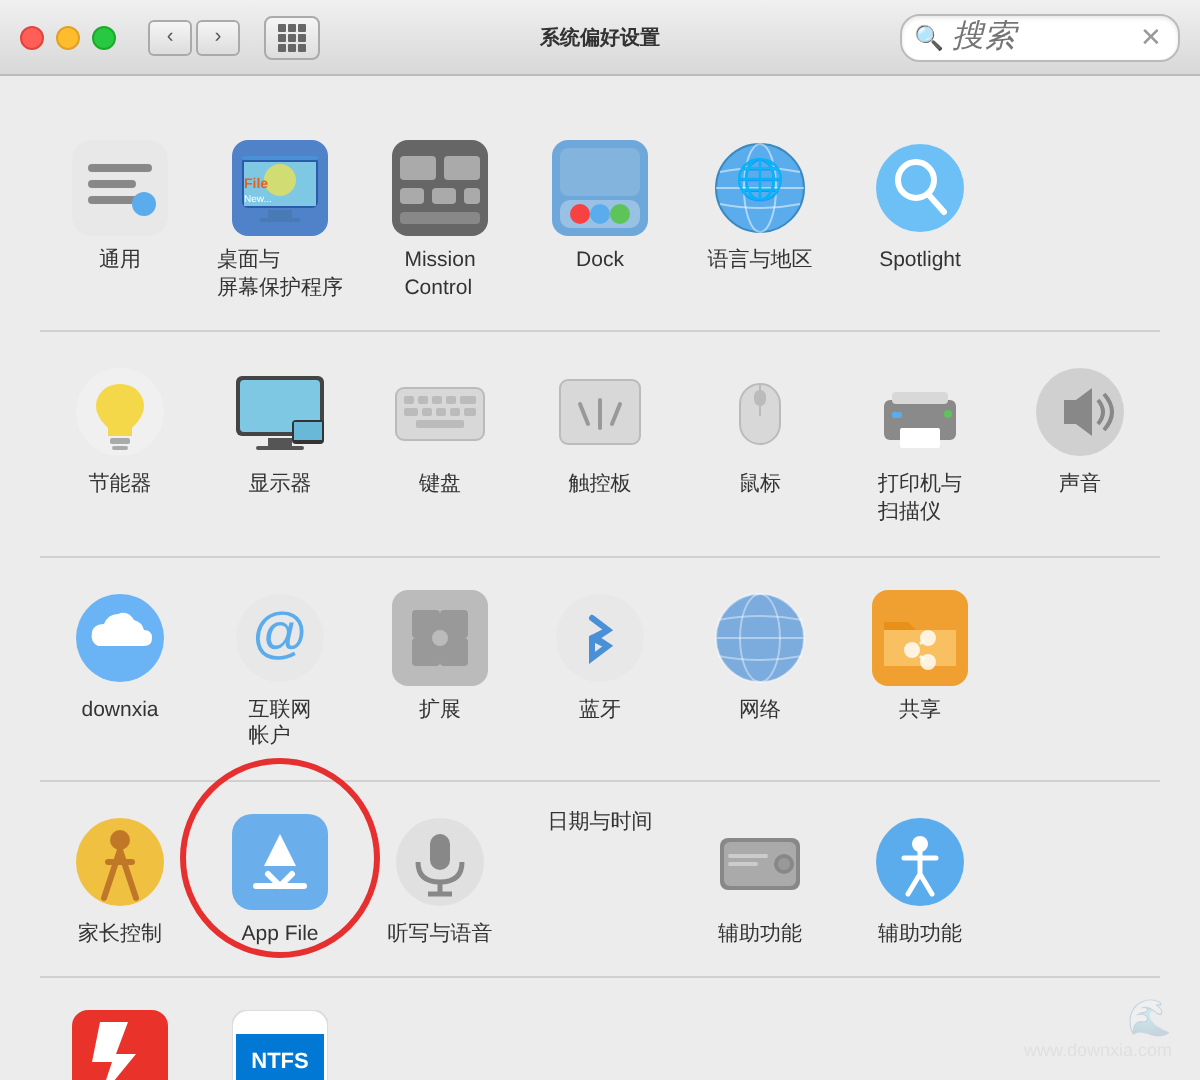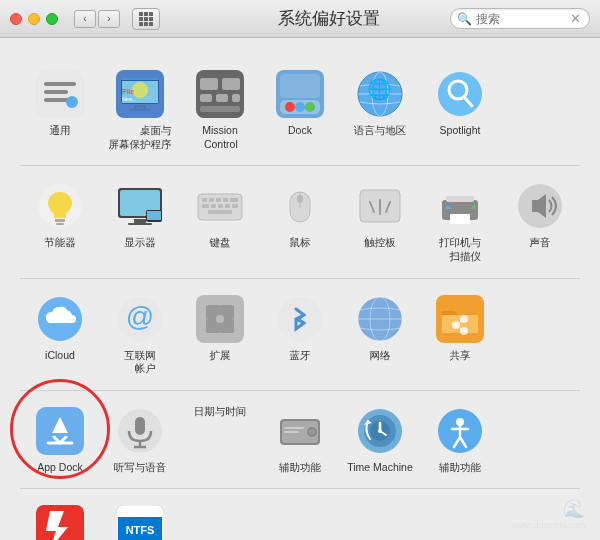--- a/index.html
+++ b/index.html
@@ -77,24 +77,23 @@
     .grid-dot {
       width: 4px; height: 4px;
       background: #666;
       border-radius: 0.5px;
     }
 
     .title-text {
       position: absolute;
       left: 50%;
       transform: translateX(-50%);
-      font-size: 17px;
+      font-size: 10px;
       color: #333;
-      font-weight: 400;
-      margin-left: 29px;
+      font-weight: 700;
     }
 
     .search-box {
       margin-left: auto;
       display: flex;
       align-items: center;
       background: #fff;
       border: 1px solid #bbb;
       border-radius: 10px;
       padding: 2px 6px;
@@ -102,24 +101,25 @@
       gap: 4px;
       box-shadow: inset 0 1px 2px rgba(0,0,0,0.1);
     }
     .search-icon-svg {
       color: #999;
       font-size: 12px;
     }
     .search-input {
       border: none;
       outline: none;
-      font-size: 12px;
+      font-size: 16px;
       color: #aaa;
       width: 90px;
       background: transparent;
+      font-style: italic;
     }
     .search-clear {
       color: #999;
       font-size: 13px;
       cursor: pointer;
     }
 
     
     .content {
       background: #ececec;
@@ -153,21 +153,21 @@
       width: 52px;
       height: 52px;
       display: flex;
       align-items: center;
       justify-content: center;
       margin-bottom: 4px;
     }
     .pref-label {
       font-size: 10.5px;
       color: #333;
-      text-align: right;
+      text-align: left;
       line-height: 1.3;
     }
 
     
     .highlight-circle {
       position: absolute;
       width: 100px;
       height: 100px;
       border-radius: 50%;
       border: 3px solid #e63030;
@@ -364,39 +364,39 @@
           <rect x="36" y="22" width="6" height="4" rx="1" fill="#bbb"></rect>
           <rect x="12" y="28" width="24" height="4" rx="1" fill="#bbb"></rect>
         </svg>
       </div>
       <span class="pref-label">键盘</span>
     </div>
 
     <div class="pref-item">
       <div class="pref-icon">
         <svg width="48" height="48" viewBox="0 0 48 48">
+          <rect x="4" y="8" width="40" height="32" rx="4" fill="#d8d8d8" stroke="#bbb" stroke-width="1"></rect>
+
+          <line x1="18" y1="30" x2="14" y2="20" stroke="#999" stroke-width="2" stroke-linecap="round"></line>
+          <line x1="24" y1="32" x2="24" y2="18" stroke="#999" stroke-width="2" stroke-linecap="round"></line>
+          <line x1="30" y1="30" x2="34" y2="20" stroke="#999" stroke-width="2" stroke-linecap="round"></line>
+        </svg>
+      </div>
+      <span class="pref-label">触控板</span>
+    </div>
+
+    <div class="pref-item">
+      <div class="pref-icon">
+        <svg width="48" height="48" viewBox="0 0 48 48">
           <rect x="14" y="10" width="20" height="30" rx="10" fill="#d8d8d8" stroke="#bbb" stroke-width="1"></rect>
           <line x1="24" y1="10" x2="24" y2="26" stroke="#bbb" stroke-width="1"></line>
           <rect x="21" y="13" width="6" height="8" rx="3" fill="#bbb"></rect>
         </svg>
       </div>
       <span class="pref-label">鼠标</span>
-    </div>
-
-    <div class="pref-item">
-      <div class="pref-icon">
-        <svg width="48" height="48" viewBox="0 0 48 48">
-          <rect x="4" y="8" width="40" height="32" rx="4" fill="#d8d8d8" stroke="#bbb" stroke-width="1"></rect>
-
-          <line x1="18" y1="30" x2="14" y2="20" stroke="#999" stroke-width="2" stroke-linecap="round"></line>
-          <line x1="24" y1="32" x2="24" y2="18" stroke="#999" stroke-width="2" stroke-linecap="round"></line>
-          <line x1="30" y1="30" x2="34" y2="20" stroke="#999" stroke-width="2" stroke-linecap="round"></line>
-        </svg>
-      </div>
-      <span class="pref-label">触控板</span>
     </div>
 
     <div class="pref-item">
       <div class="pref-icon">
         <svg width="48" height="48" viewBox="0 0 48 48">
           <rect x="6" y="18" width="36" height="20" rx="3" fill="#8a8a8a"></rect>
           <rect x="10" y="14" width="28" height="6" rx="2" fill="#d8d8d8"></rect>
           <rect x="14" y="32" width="20" height="10" rx="1" fill="#fff"></rect>
           <rect x="10" y="24" width="5" height="3" rx="1" fill="#5aaced"></rect>
           <circle cx="38" cy="25" r="2" fill="#5dc45a"></circle>
@@ -422,21 +422,21 @@
 
   <div class="section">
 
     <div class="pref-item">
       <div class="pref-icon">
         <svg width="48" height="48" viewBox="0 0 48 48">
           <circle cx="24" cy="24" r="22" fill="#6ab4f5"></circle>
           <path d="M36 28 Q40 28 40 24 Q40 20 36 20 Q35 16 31 15 Q28 10 23 12 Q18 12 16 17 Q11 17 10 21 Q9 26 13 28 Z" fill="white"></path>
         </svg>
       </div>
-      <span class="pref-label">iCloud</span>
+      <span class="pref-label">downxia</span>
     </div>
 
     <div class="pref-item">
       <div class="pref-icon">
         <svg width="48" height="48" viewBox="0 0 48 48">
           <circle cx="24" cy="24" r="22" fill="#e8e8e8"></circle>
           <text x="50%" y="65%" text-anchor="middle" font-size="28" fill="#5aaced">@</text>
         </svg>
       </div>
       <span class="pref-label">互联网<br>帐户</span>
@@ -497,33 +497,44 @@
           <line x1="24" y1="33" x2="26" y2="35" stroke="white" stroke-width="1.5" opacity="0.8"></line>
         </svg>
       </div>
       <span class="pref-label">共享</span>
     </div>
   </div>
 
   <div class="section" style="position:relative;">
 
 
+    <div class="pref-item">
+      <div class="pref-icon">
+        <svg width="48" height="48" viewBox="0 0 48 48">
+          <circle cx="24" cy="24" r="22" fill="#f0c040"></circle>
+
+          <circle cx="24" cy="13" r="5" fill="#c07828"></circle>
+          <path d="M24 18 L20 30 L16 42 M24 18 L28 30 L32 42 M18 24 L30 24" fill="none" stroke="#c07828" stroke-width="3" stroke-linecap="round"></path>
+        </svg>
+      </div>
+      <span class="pref-label">家长控制</span>
+    </div>
 
     <div class="pref-item" style="position:relative;">
       <div class="highlight-circle"></div>
       <div class="pref-icon">
         <svg width="48" height="48" viewBox="0 0 48 48">
           <rect width="48" height="48" rx="10" fill="#6aaeec"></rect>
           <path d="M24 10 L16 26 L32 26 Z" fill="white"></path>
           <line x1="12" y1="36" x2="36" y2="36" stroke="white" stroke-width="3" stroke-linecap="round"></line>
           <line x1="18" y1="30" x2="24" y2="36" stroke="white" stroke-width="3" stroke-linecap="round"></line>
           <line x1="30" y1="30" x2="24" y2="36" stroke="white" stroke-width="3" stroke-linecap="round"></line>
         </svg>
       </div>
-      <span class="pref-label">App Dock</span>
+      <span class="pref-label">App File</span>
     </div>
 
     <div class="pref-item">
       <div class="pref-icon">
         <svg width="48" height="48" viewBox="0 0 48 48">
           <circle cx="24" cy="24" r="22" fill="#e0e0e0"></circle>
 
           <rect x="19" y="10" width="10" height="18" rx="5" fill="#888"></rect>
           <path d="M13 24 Q13 34 24 34 Q35 34 35 24" fill="none" stroke="#888" stroke-width="2.5"></path>
           <line x1="24" y1="34" x2="24" y2="40" stroke="#888" stroke-width="2.5"></line>
@@ -544,37 +555,20 @@
           <rect x="6" y="14" width="36" height="22" rx="3" fill="#aaa"></rect>
           <circle cx="36" cy="25" r="5" fill="#888"></circle>
           <circle cx="36" cy="25" r="3" fill="#999"></circle>
           <rect x="8" y="20" width="20" height="2" rx="1" fill="#ccc"></rect>
           <rect x="8" y="24" width="15" height="2" rx="1" fill="#ccc"></rect>
         </svg>
       </div>
       <span class="pref-label">辅助功能</span>
     </div>
 
-    <div class="pref-item">
-      <div class="pref-icon">
-        <svg width="48" height="48" viewBox="0 0 48 48">
-          <circle cx="24" cy="24" r="22" fill="#6eaed8"></circle>
-          <circle cx="24" cy="24" r="16" fill="#5090c0"></circle>
-          <circle cx="24" cy="24" r="10" fill="#4080b0"></circle>
-
-          <line x1="24" y1="24" x2="24" y2="16" stroke="white" stroke-width="2.5" stroke-linecap="round"></line>
-          <line x1="24" y1="24" x2="30" y2="28" stroke="white" stroke-width="2" stroke-linecap="round"></line>
-          <circle cx="24" cy="24" r="2" fill="white"></circle>
-
-          <path d="M12 14 Q8 24 14 32" fill="none" stroke="white" stroke-width="2" stroke-linecap="round"></path>
-          <polygon points="12,13 8,18 16,16" fill="white"></polygon>
-        </svg>
-      </div>
-      <span class="pref-label">Time Machine</span>
-    </div>
 
     <div class="pref-item">
       <div class="pref-icon">
         <svg width="48" height="48" viewBox="0 0 48 48">
           <circle cx="24" cy="24" r="22" fill="#5aaced"></circle>
 
           <circle cx="24" cy="15" r="4" fill="white"></circle>
           <path d="M24 19 L24 30 M16 22 L32 22 M24 30 L18 40 M24 30 L30 40" fill="none" stroke="white" stroke-width="2.5" stroke-linecap="round"></path>
         </svg>
       </div>

